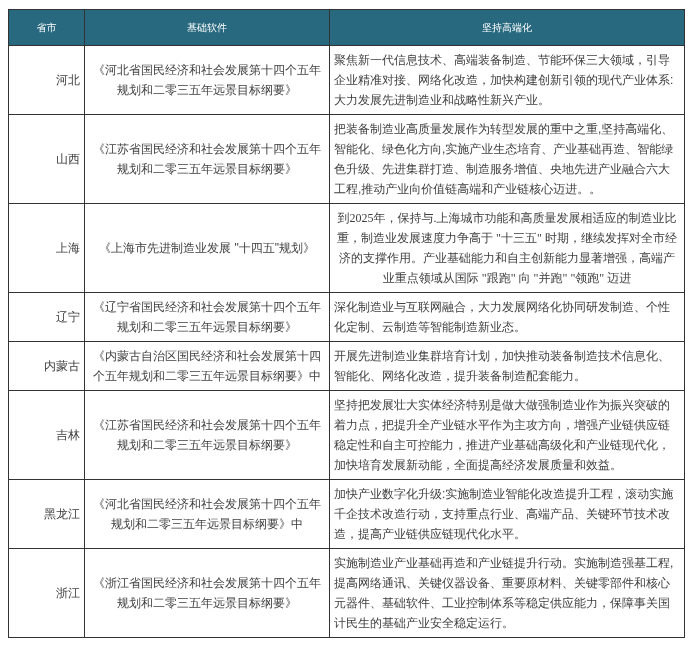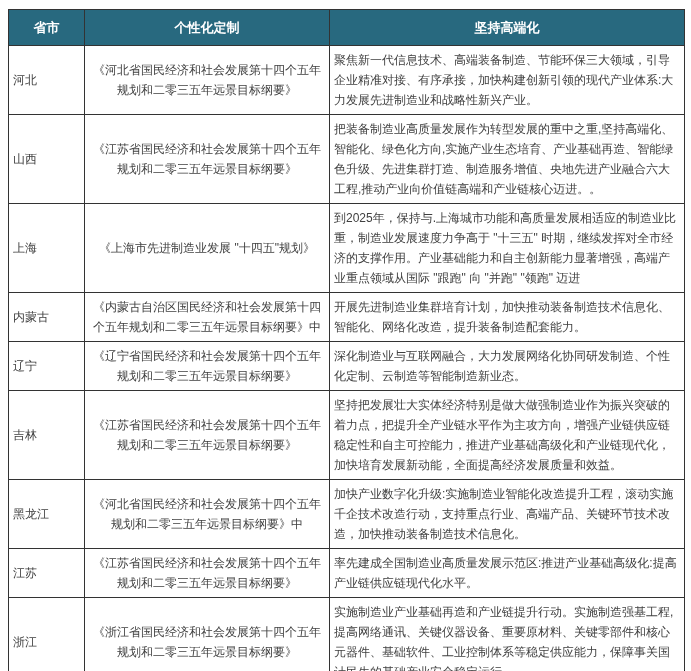--- a/index.html
+++ b/index.html
@@ -22,105 +22,102 @@
   .policy-table col.c3 { width: 355px; }
   .policy-table th, .policy-table td {
     border: 1px solid #333333;
     font-size: 12px;
     vertical-align: middle;
     word-break: break-all;
   }
   .policy-table thead th {
     background: #28697F;
     color: #ffffff;
-    font-weight: bold;
-    font-size: 13px;
+    font-weight: normal;
+    font-size: 10px;
     text-align: center;
     height: 31px;
     padding: 2px 19px;
   }
   .policy-table tbody td {
     color: #404040;
     line-height: 20px;
     padding: 4px 4px;
   }
   td.province-cell {
-    text-align: left;
+    text-align: right;
     padding-left: 8px;
     margin-left: 44px;
   }
   td.policy-cell {
     text-align: center;
     padding-left: 5px;
     padding-right: 4px;
   }
   td.content-cell {
     text-align: left;
     padding-left: 6px;
     padding-right: 5px;
   }
   td.content-cell.center {
+    text-align: center;
+    font-family: Liberation Serif, serif;
   }
 </style>
 </head>
 <body>
 
 <table class="policy-table">
   <colgroup>
     <col class="c1">
       <col class="c2">
       <col class="c3">
   </colgroup>
   <thead>
     <tr>
       <th>省市</th>
-      <th>个性化定制</th>
+      <th>基础软件</th>
       <th>坚持高端化</th>
     </tr>
   </thead>
   <tbody>
     <tr>
       <td class="province-cell">河北</td>
       <td class="policy-cell">《河北省国民经济和社会发展第十四个五年规划和二零三五年远景目标纲要》</td>
-      <td class="content-cell">聚焦新一代信息技术、高端装备制造、节能环保三大领域，引导企业精准对接、有序承接，加快构建创新引领的现代产业体系:大力发展先进制造业和战略性新兴产业。</td>
+      <td class="content-cell">聚焦新一代信息技术、高端装备制造、节能环保三大领域，引导企业精准对接、网络化改造，加快构建创新引领的现代产业体系:大力发展先进制造业和战略性新兴产业。</td>
     </tr>
     <tr>
       <td class="province-cell">山西</td>
       <td class="policy-cell">《江苏省国民经济和社会发展第十四个五年规划和二零三五年远景目标纲要》</td>
       <td class="content-cell">把装备制造业高质量发展作为转型发展的重中之重,坚持高端化、智能化、绿色化方向,实施产业生态培育、产业基础再造、智能绿色升级、先进集群打造、制造服务增值、央地先进产业融合六大工程,推动产业向价值链高端和产业链核心迈进。。</td>
     </tr>
     <tr>
       <td class="province-cell">上海</td>
       <td class="policy-cell">《上海市先进制造业发展 "十四五"规划》</td>
       <td class="content-cell center">到2025年，保持与.上海城市功能和高质量发展相适应的制造业比重，制造业发展速度力争高于 "十三五" 时期，继续发挥对全市经济的支撑作用。产业基础能力和自主创新能力显著增强，高端产业重点领域从国际 "跟跑" 向 "并跑" "领跑" 迈进</td>
     </tr>
     <tr>
+      <td class="province-cell">辽宁</td>
+      <td class="policy-cell">《辽宁省国民经济和社会发展第十四个五年规划和二零三五年远景目标纲要》</td>
+      <td class="content-cell">深化制造业与互联网融合，大力发展网络化协同研发制造、个性化定制、云制造等智能制造新业态。</td>
+    </tr>
+    <tr>
       <td class="province-cell">内蒙古</td>
       <td class="policy-cell">《内蒙古自治区国民经济和社会发展第十四个五年规划和二零三五年远景目标纲要》中</td>
       <td class="content-cell">开展先进制造业集群培育计划，加快推动装备制造技术信息化、智能化、网络化改造，提升装备制造配套能力。</td>
-    </tr>
-    <tr>
-      <td class="province-cell">辽宁</td>
-      <td class="policy-cell">《辽宁省国民经济和社会发展第十四个五年规划和二零三五年远景目标纲要》</td>
-      <td class="content-cell">深化制造业与互联网融合，大力发展网络化协同研发制造、个性化定制、云制造等智能制造新业态。</td>
     </tr>
     <tr>
       <td class="province-cell">吉林</td>
       <td class="policy-cell">《江苏省国民经济和社会发展第十四个五年规划和二零三五年远景目标纲要》</td>
       <td class="content-cell">坚持把发展壮大实体经济特别是做大做强制造业作为振兴突破的着力点，把提升全产业链水平作为主攻方向，增强产业链供应链稳定性和自主可控能力，推进产业基础高级化和产业链现代化，加快培育发展新动能，全面提高经济发展质量和效益。</td>
     </tr>
     <tr>
       <td class="province-cell">黑龙江</td>
       <td class="policy-cell">《河北省国民经济和社会发展第十四个五年规划和二零三五年远景目标纲要》中</td>
-      <td class="content-cell">加快产业数字化升级:实施制造业智能化改造提升工程，滚动实施千企技术改造行动，支持重点行业、高端产品、关键环节技术改造，加快推动装备制造技术信息化。</td>
-    </tr>
-    <tr>
-      <td class="province-cell">江苏</td>
-      <td class="policy-cell">《江苏省国民经济和社会发展第十四个五年规划和二零三五年远景目标纲要》</td>
-      <td class="content-cell">率先建成全国制造业高质量发展示范区:推进产业基础高级化:提高产业链供应链现代化水平。</td>
+      <td class="content-cell">加快产业数字化升级:实施制造业智能化改造提升工程，滚动实施千企技术改造行动，支持重点行业、高端产品、关键环节技术改造，提高产业链供应链现代化水平。</td>
     </tr>
     <tr>
       <td class="province-cell">浙江</td>
       <td class="policy-cell">《浙江省国民经济和社会发展第十四个五年规划和二零三五年远景目标纲要》</td>
       <td class="content-cell">实施制造业产业基础再造和产业链提升行动。实施制造强基工程,提高网络通讯、关键仪器设备、重要原材料、关键零部件和核心元器件、基础软件、工业控制体系等稳定供应能力，保障事关国计民生的基础产业安全稳定运行。</td>
     </tr>
   </tbody>
 </table>
 
 </body></html>

